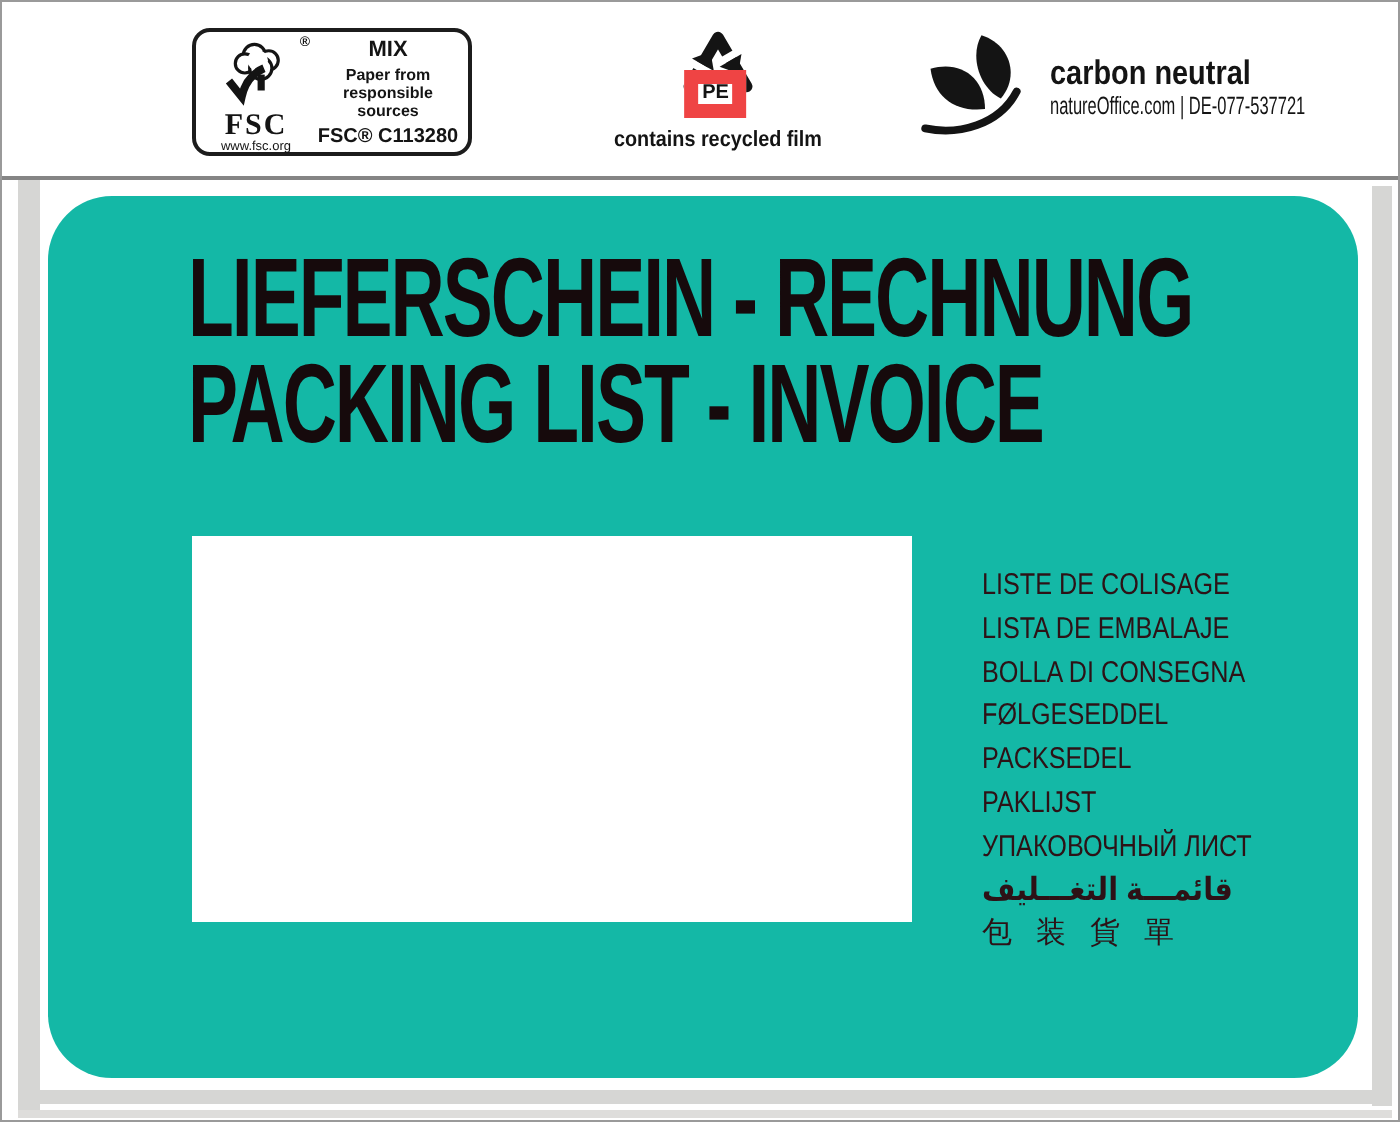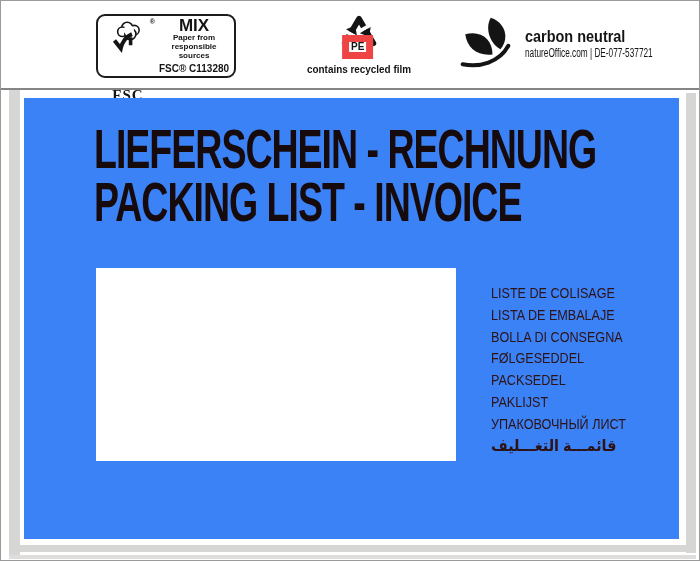--- a/index.html
+++ b/index.html
@@ -10,26 +10,26 @@
   }
 
   
   .cert-band { position:absolute; left:0; top:0; width:100%; height:87px; background:#fff; }
 
   .fsc-label {
     position:absolute; left:95px; top:13px; width:140px; height:64px;
     border:2px solid #1c1c1c; border-radius:9px; box-sizing:border-box;
     display:flex; background:#fff;
   }
-  .fsc-left { position:relative; width:60px; display:flex; flex-direction:column; align-items:center; padding-top:3px;gap:33px; }
+  .fsc-left { position:relative; width:60px; display:flex; flex-direction:column; align-items:center; padding-top:3px; }
   .fsc-reg { position:absolute; top:2px; right:3px; font-size:7px; font-weight:bold; }
   .fsc-brand { font-family:"Liberation Serif","DejaVu Serif",serif; font-weight:bold; font-size:15px; letter-spacing:1px; line-height:14px; margin-top:-3px; }
   .fsc-url { font-size:6.5px; line-height:7px; }
   .fsc-right { flex:1; display:flex; flex-direction:column; align-items:center; justify-content:center; gap:1px; padding-right:4px; }
-  .fsc-mix { font-weight:bold; font-size:17px; line-height:13px; }
+  .fsc-mix { font-weight:bold; font-size:11px; line-height:13px; }
   .fsc-claim { font-weight:bold; font-size:8px; line-height:9px; text-align:center; }
   .fsc-license { font-weight:bold; font-size:10px; line-height:11px; margin-top:2px; white-space:nowrap; }
 
   .recycling { position:absolute; left:300px; top:12px; width:116px; text-align:center; }
   .recycling svg { display:block; margin:0 auto; }
   .pe-box {
     position:absolute; left:50%; top:22px; transform:translateX(-54%);
     background:#fff; border:7px solid #ef4444; font-weight:bold; font-size:10px;
     line-height:10px; padding:0 2px;
   }
@@ -43,21 +43,21 @@
   .divider { position:absolute; left:0; top:87px; width:100%; height:2px; background:#858585; }
 
   
   .film { position:absolute; background:#d6d6d4; }
   .film-left   { left:8px;  top:89px;  width:11px; height:465px; }
   .film-right  { left:685px; top:92px; width:10px; height:460px; }
   .film-bottom { left:8px;  top:544px; width:687px; height:7px; }
   .film-bottom2{ left:8px;  top:554px; width:687px; height:4px; background:#dedddb; }
 
   
-  .envelope { position:absolute; left:23px; top:97px; width:655px; height:441px; background:#3b82f6; }
+  .envelope { position:absolute; left:23px; top:97px; width:655px; height:441px; background:#14b8a6;border-radius:32px; }
 
   .title-block { position:absolute; left:70px; top:24px; color:#160a0c; }
   .title-line {
     font-weight:bold; font-size:56px; line-height:53px; letter-spacing:-1.5px;
     white-space:nowrap; transform:scaleX(.67); transform-origin:0 0;
   }
 
   .window { position:absolute; left:72px; top:170px; width:360px; height:193px; background:#ffffff; }
 
   .langs { position:absolute; left:467px; top:184px; color:#2d1216; }
@@ -161,16 +161,17 @@
 
     <div class="langs">
       <div class="lang">LISTE DE COLISAGE</div>
       <div class="lang">LISTA DE EMBALAJE</div>
       <div class="lang">BOLLA DI CONSEGNA</div>
       <div class="lang">FØLGESEDDEL</div>
       <div class="lang">PACKSEDEL</div>
       <div class="lang">PAKLIJST</div>
       <div class="lang">УПАКОВОЧНЫЙ ЛИСТ</div>
       <div class="lang arabic">قائمـــة التغـــليف</div>
+      <div class="lang cjk">包装貨單</div>
     </div>
   </div>
 
 </div>
 
 </body></html>

